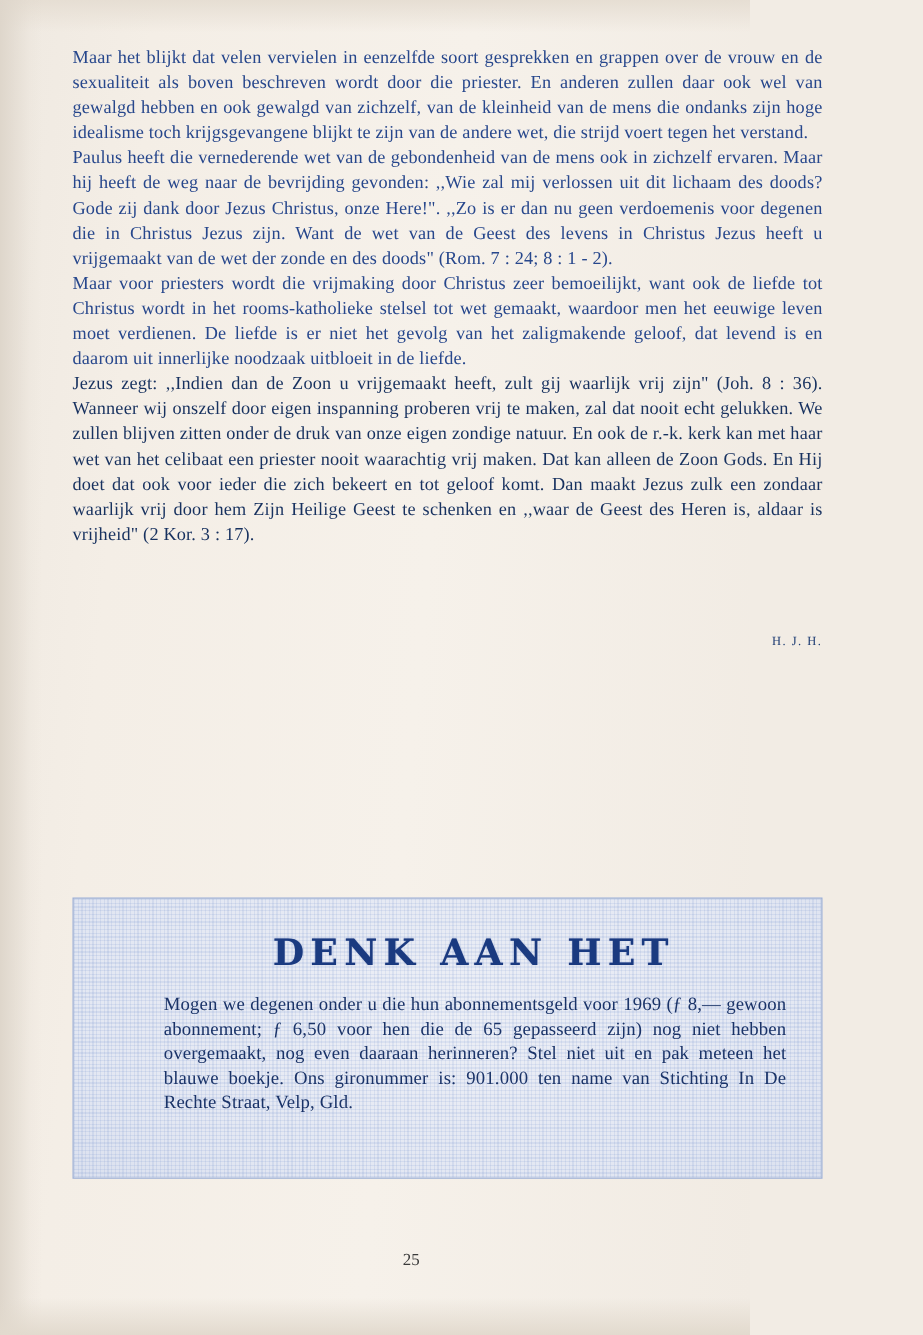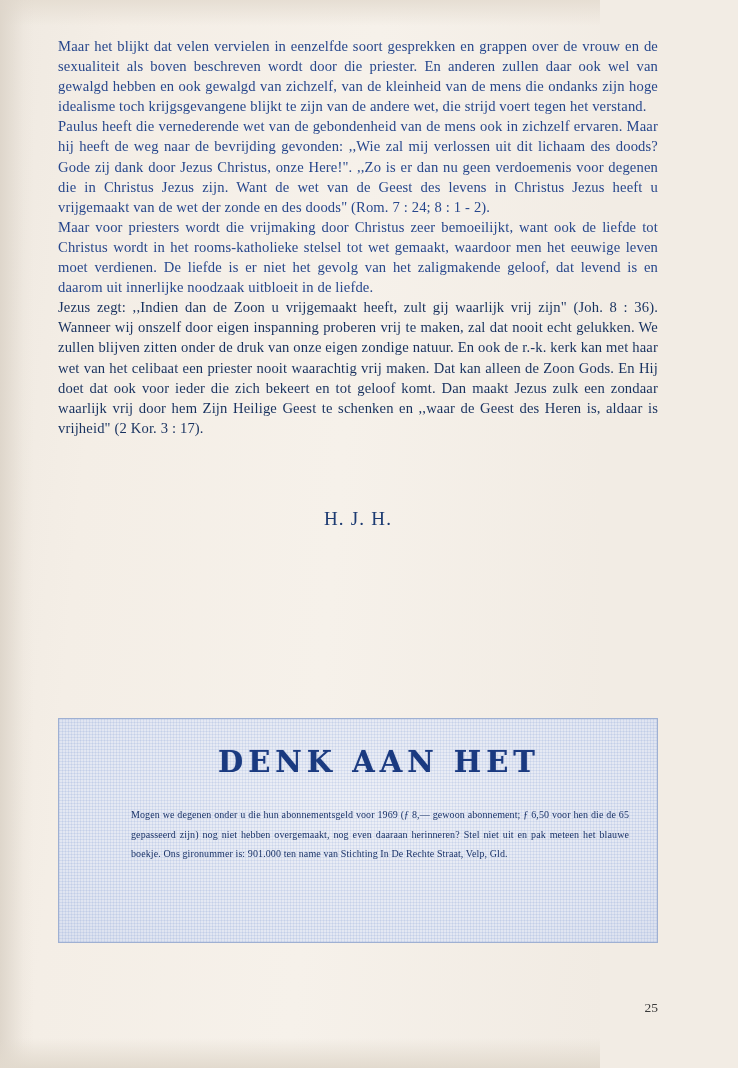--- a/index.html
+++ b/index.html
@@ -62,22 +62,22 @@
     color: #17315f;
   }
   .para-mid {
     color: #27478c;
   }
   .signature {
     position: absolute;
     left: 58px;
     top: 508px;
     width: 600px;
-    text-align: center;
-    font-size: 19px;
+    text-align: right;
+    font-size: 10px;
     color: #1d3b72;
     letter-spacing: 1.2px;
   }
 
   
   .ad-box {
     position: absolute;
     left: 58px;
     top: 718px;
     width: 600px;
@@ -111,35 +111,35 @@
     text-shadow: 0 0 1px rgba(30,60,140,0.6), 0.5px 0.5px 0 rgba(255,255,255,0.5);
   }
   .ad-title .line2 {
     display: block;
     font-size: 27px;
     letter-spacing: 4px;
   }
   .ad-body {
     position: relative;
     z-index: 2;
-    margin: 26px 28px 0 30px;
+    margin: 16px 28px 0 30px;
     color: #1a3368;
-    font-size: 10px;
+    font-size: 15px;
     line-height: 19.6px;
     text-align: justify;
     letter-spacing: 0.1px;
   }
   .ad-body p { margin: 0; }
 
   .page-number {
     position: absolute;
     left: 0;
     top: 1000px;
     width: 658px;
-    text-align: right;
+    text-align: center;
     font-size: 13.5px;
     color: #3a3a3a;
     font-family: "Liberation Serif", serif;
   }
 </style>
 </head>
 <body>
 
 <div class="page">
   <div class="edge-top"></div>

